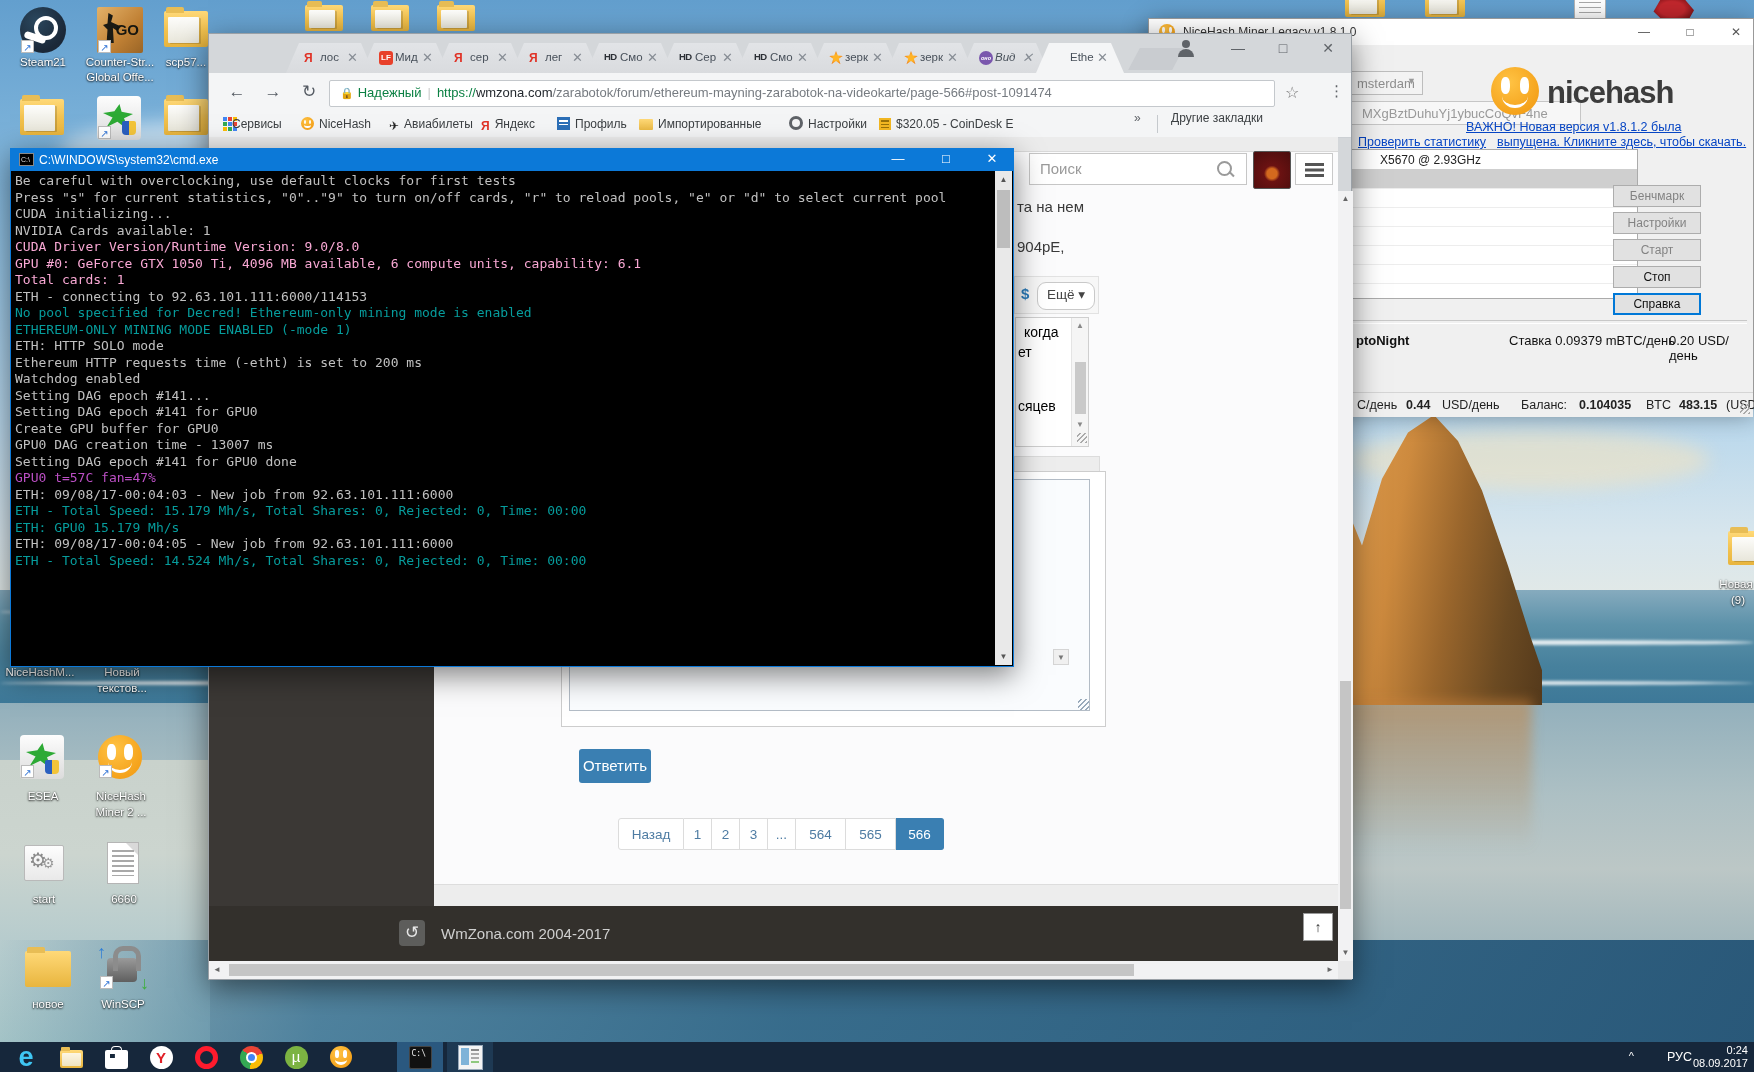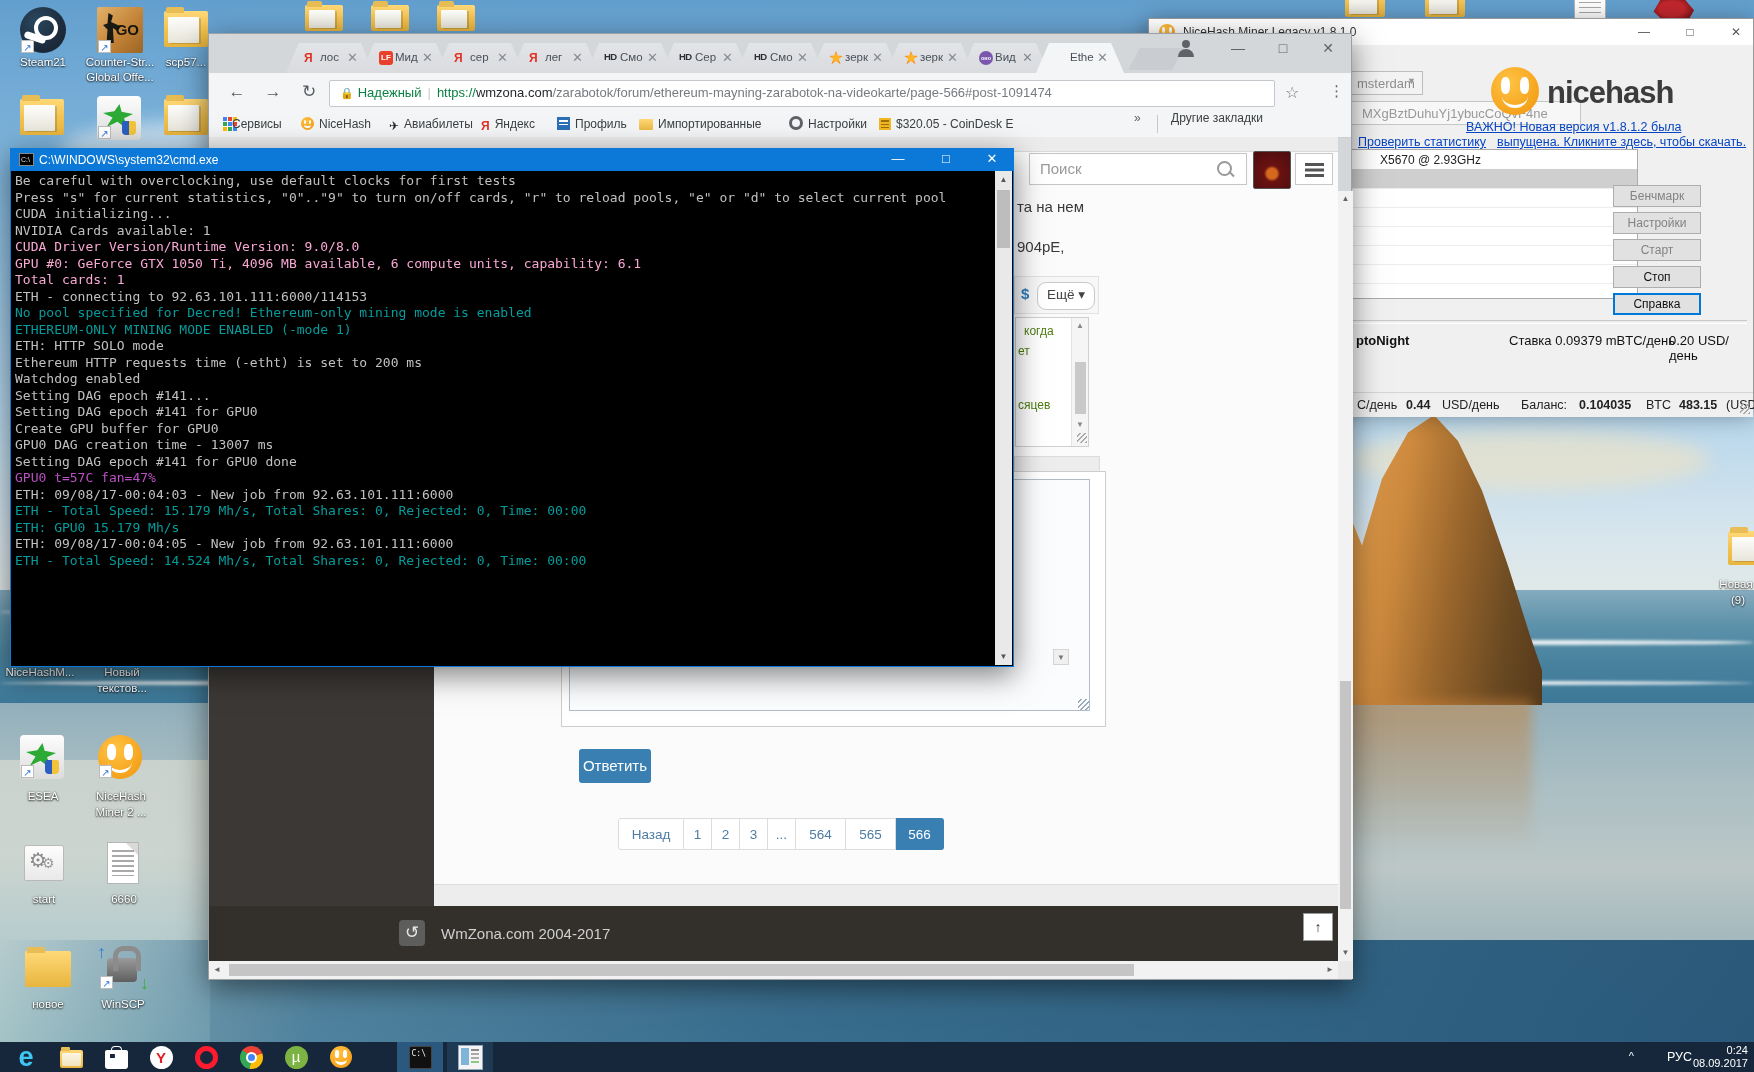--- a/index.html
+++ b/index.html
@@ -119,21 +119,21 @@
   #mag{position:absolute;left:1008px;top:24px;width:11px;height:11px;border:2px solid #9a9a9a;border-radius:50%}
   #mag::after{content:"";position:absolute;left:9px;top:10px;width:7px;height:2px;background:#9a9a9a;transform:rotate(45deg)}
   #avatar{position:absolute;left:1044px;top:14px;width:36px;height:36px;border:1px solid #555;border-radius:2px;background:radial-gradient(circle at 50% 60%,#d4691e 0 5px,#6b1212 8px,#4a0d0d 100%)}
   #burger{position:absolute;left:1086px;top:16px;width:38px;height:32px;border:1px solid #c9c9c9;background:#fff;box-sizing:border-box}
   #burger::after{content:"";position:absolute;left:9px;top:9px;width:19px;height:2.5px;background:#555;box-shadow:0 5.5px 0 #555,0 11px 0 #555}
   .frag{position:absolute;font-size:15px;color:#3a3a3a}
   #toolsbox{position:absolute;left:805px;top:139px;width:85px;height:38px;background:#f7f7f7;border:1px solid #e2e2e2;box-sizing:border-box}
   #toolsbox .cur{position:absolute;left:6px;top:8px;color:#2b7bb9;font-weight:bold;font-size:15px}
   #morebtn{position:absolute;left:22px;top:5px;width:56px;height:26px;background:#fff;border:1px solid #c9c9c9;border-radius:9px;font-size:13.5px;color:#444;text-align:center;line-height:24px}
   #quote{position:absolute;left:806px;top:180px;width:74px;height:130px;background:#fff;border:1px solid #cfcfcf;box-sizing:border-box;overflow:hidden}
-  .qt{position:absolute;font-size:12px;color:#4d7c0f}
+  .qt{position:absolute;font-size:14px;color:#000000}
   #quote .qsb{position:absolute;right:0;top:0;width:16px;height:100%;background:#f5f5f5;border-left:1px solid #e4e4e4}
   #quote .qar{position:absolute;right:0;width:16px;height:15px;color:#888;font-size:8px;text-align:center;line-height:15px}
   #quote .qth{position:absolute;right:2px;top:44px;width:11px;height:52px;background:#c9c9c9}
   #qgrip{position:absolute;left:868px;top:296px;width:10px;height:10px;background:repeating-linear-gradient(135deg,transparent 0 2px,#aaa 2px 3.5px)}
   #replyhdr{position:absolute;left:805px;top:319px;width:84px;height:23px;background:#ededed;border:1px solid #dcdcdc}
   #formbox{position:absolute;left:352px;top:334px;width:545px;height:256px;background:#fff;border:1px solid #cdcdcd;box-sizing:border-box}
   #ta{position:absolute;left:360px;top:342px;width:521px;height:232px;background:#fafcfe;border:1px solid #b3bcc6;box-sizing:border-box}
   #ta-down{position:absolute;left:844px;top:512px;width:16px;height:16px;background:#f0f0f0;border:1px solid #d5d5d5;color:#777;font-size:8px;text-align:center;line-height:15px;box-sizing:border-box}
   #ta-grip{position:absolute;left:869px;top:562px;width:11px;height:11px;background:repeating-linear-gradient(135deg,transparent 0 2px,#9ab 2px 3.5px)}
   #reply-btn{position:absolute;left:370px;top:612px;width:72px;height:34px;background:#3a7fb2;border-radius:3px;color:#fff;font-size:15px;text-align:center;line-height:34px}
@@ -427,21 +427,21 @@
       <div class="tab" style="left: 602px;">
         <span class="fav fav-star"></span>
         <span class="tlabel">зерк</span>
         <span class="tclose">✕</span>
       </div>
       <div class="tab" style="left: 677px;">
         <span class="fav fav-star"></span>
         <span class="tlabel">зерк</span>
         <span class="tclose">✕</span>
       </div>
-      <div class="tab" style="left: 752px;">
+      <div class="tab" style="left: 752px; font-style: italic;">
         <span class="fav fav-ono">оно</span>
         <span class="tlabel">Вид</span>
         <span class="tclose">✕</span>
       </div>
       <div class="tab active" style="left: 827px;"><span class="fav fav-wm"></span><span class="tlabel">Ethe</span><span class="tclose">✕</span></div>
     </div>
   <div id="newtab"></div>
   <div id="person"></div>
   <div class="winctl" style="left:1014px">—</div>
   <div class="winctl" style="left:1059px">□</div>

